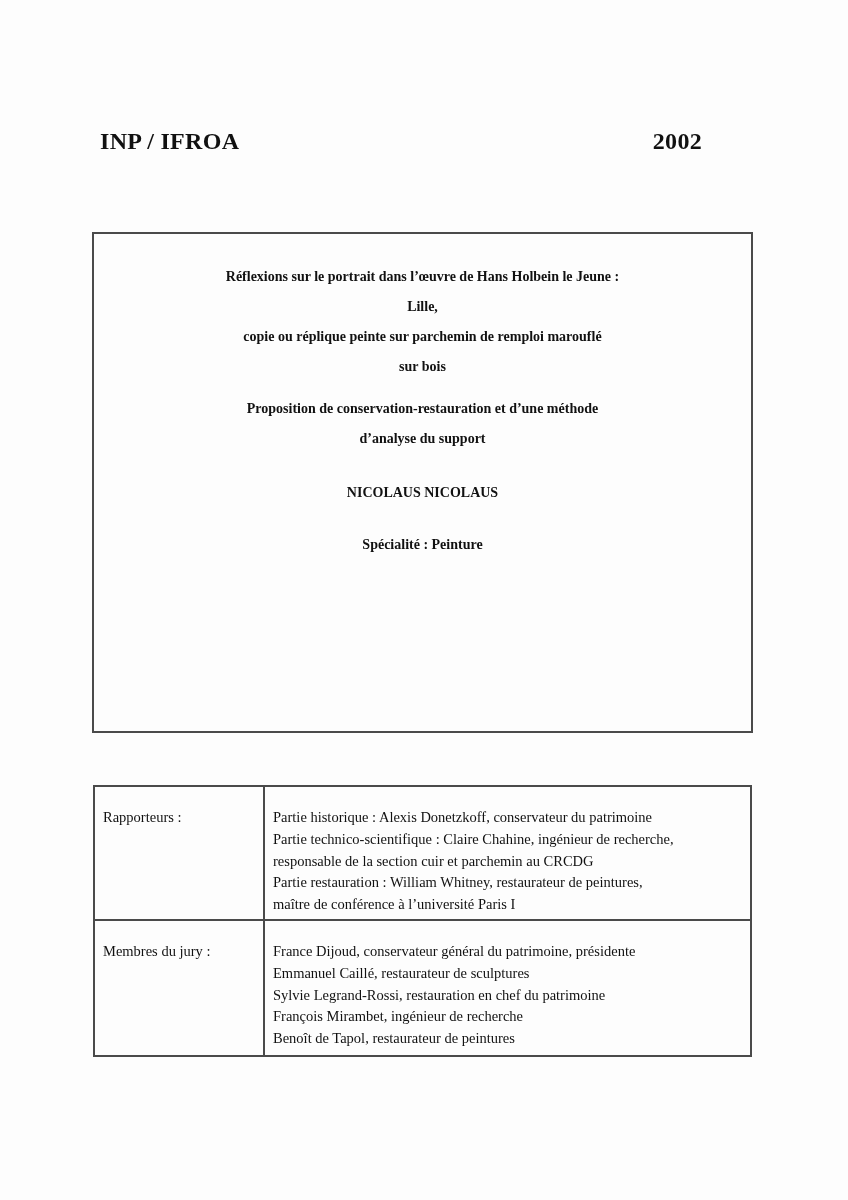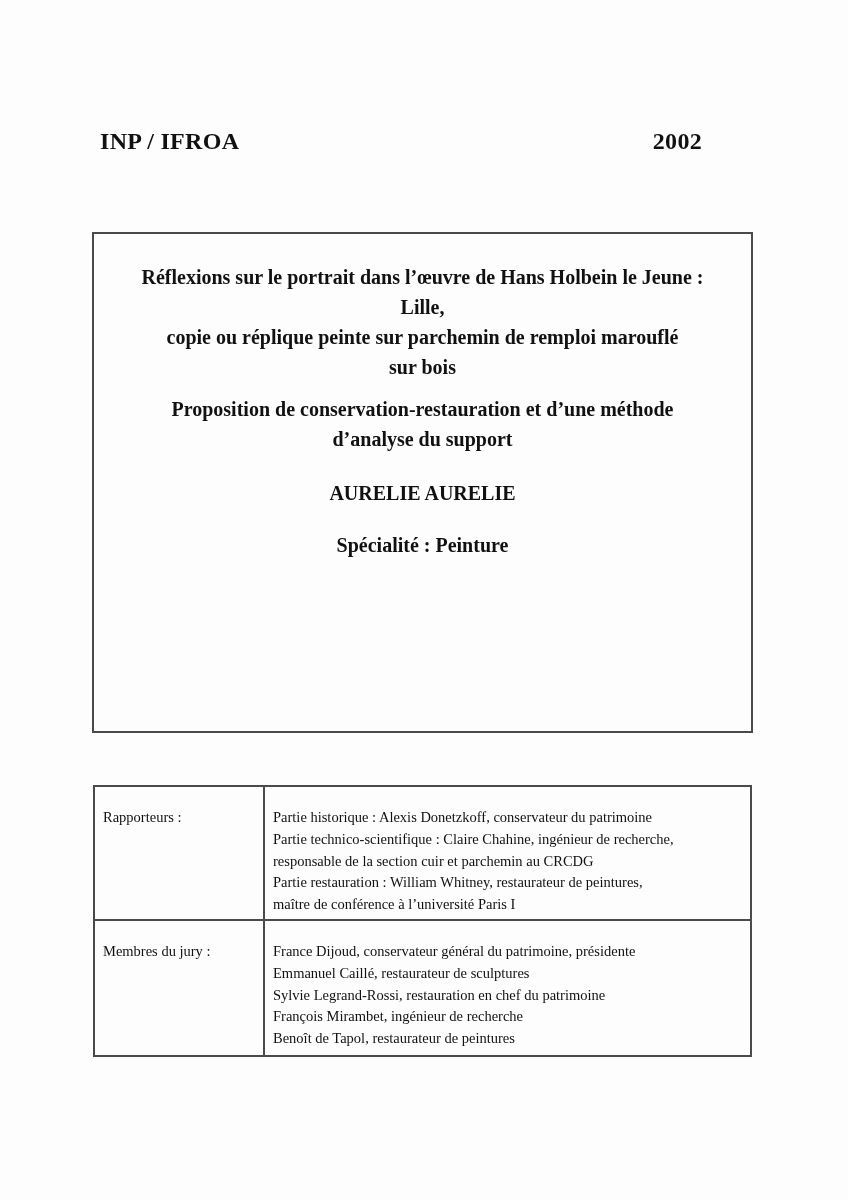--- a/index.html
+++ b/index.html
@@ -35,21 +35,21 @@
     left: 92px; top: 232px;
     width: 661px; height: 501px;
     border: 2px solid #4a4a4a;
     box-sizing: border-box;
     text-align: center;
     padding: 28px 10px 0 10px;
   }
   .title-box p {
     margin: 0;
     font-weight: bold;
-    font-size: 20px;
+    font-size: 14px;
     line-height: 30px;
   }
   .title-box .subtitle { margin-top: 12px; }
   .title-box .degree   { margin-top: 70px; }
   .title-box .author   { margin-top: 24px; }
   .title-box .specialty{ margin-top: 22px; }
   .title-box em { font-style: italic; }
 
   
   .committee {
@@ -85,21 +85,21 @@
 
   <section class="title-box">
     <p>Réflexions sur le portrait dans l’œuvre de Hans Holbein le Jeune :</p>
     <p>Lille,</p>
     <p>copie ou réplique peinte sur parchemin de remploi marouflé</p>
     <p>sur bois</p>
 
     <p class="subtitle">Proposition de conservation-restauration et d’une méthode</p>
     <p>d’analyse du support</p>
 
-    <p class="author">AURELIE AURELIE</p>
+    <p class="author">NICOLAUS NICOLAUS</p>
     <p class="specialty">Spécialité : Peinture</p>
   </section>
 
   <table class="committee">
     <tbody>
         <tr class="row-rapporteurs">
       <td class="label-cell">
         <span>Rapporteurs :</span>
       </td>
       <td class="content-cell">

